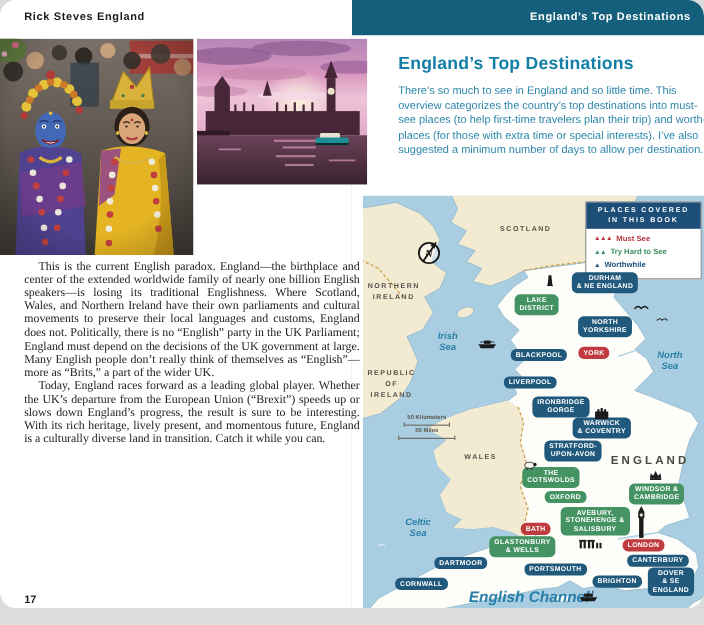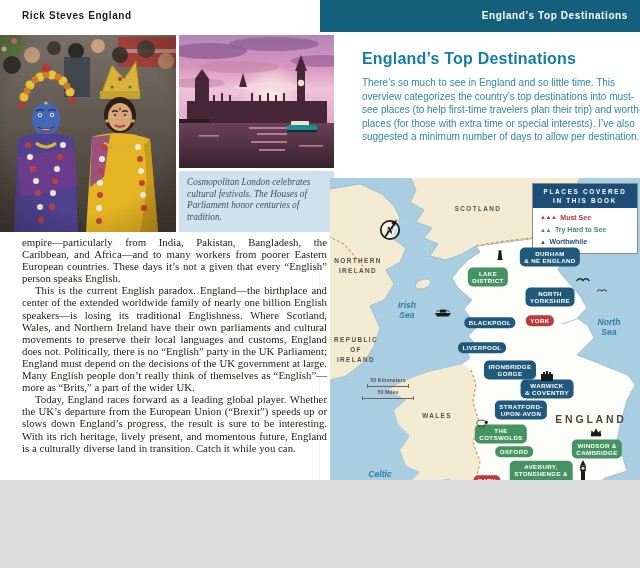--- a/index.html
+++ b/index.html
@@ -1,17 +1,17 @@
 <!DOCTYPE html>
 <html><head>
 <meta charset="utf-8">
 <style>
   html,body{margin:0;padding:0;background:#dcdcdc;}
-  #page{position:relative;width:640px;height:480px;background:#ffffff;overflow:hidden;
-        font-family:"Liberation Sans",sans-serif;}
+  #page{position:relative;width:640px;height:553px;background:#ffffff;overflow:hidden;
+        font-family:"Liberation Sans",sans-serif;border-radius:15px;}
   
   .hdr-left{position:absolute;left:0;top:0;width:320px;height:32px;background:#fff;}
   .hdr-left span{position:absolute;left:22px;top:10px;font:bold 10px/12px "Liberation Sans",sans-serif;
         letter-spacing:.6px;color:#1b1b1b;}
   .hdr-right{position:absolute;left:320px;top:0;width:320px;height:32px;background:#14607c;}
   .hdr-right span{position:absolute;right:12px;top:10px;font:bold 10px/12px "Liberation Sans",sans-serif;
         letter-spacing:.6px;color:#fff;}
   .seam{position:absolute;left:319px;top:32px;width:1px;height:536px;background:rgba(0,0,0,.05);}
   
   .photo1{position:absolute;left:0px;top:35px;width:176px;height:197px;overflow:hidden;}
@@ -247,24 +247,22 @@
           <rect x="120" y="110" width="24" height="1.6"></rect>
       </g>
       <g>
         <rect x="112" y="86" width="18" height="5" rx="1" fill="#e8e2d4"></rect>
         <rect x="108" y="90" width="30" height="7" rx="2" fill="#1f8d96"></rect>
         <rect x="108" y="95" width="30" height="2" fill="#102c2e"></rect>
       </g>
     </svg>
   </div>
 
-  <div class="caption">Cosmopolitan London celebrates cultural festivals. The Houses of Parliament honor centuries of tradition.</div>
 
   <div class="bodytext">
-    <p>empire—particularly from India, Pakistan, Bangladesh, the Caribbean, and Africa—and to many workers from poorer Eastern European countries. These days it’s not a given that every “English” person speaks English.</p>
     <p class="ind">This is the current English paradox. England—the birthplace and center of the extended worldwide family of nearly one billion English speakers—is losing its traditional Englishness. Where Scotland, Wales, and Northern Ireland have their own parliaments and cultural movements to preserve their local languages and customs, England does not. Politically, there is no “English” party in the UK Parliament; England must depend on the decisions of the UK government at large. Many English people don’t really think of themselves as “English”—more as “Brits,” a part of the wider UK.</p>
     <p class="ind">Today, England races forward as a leading global player. Whether the UK’s departure from the European Union (“Brexit”) speeds up or slows down England’s progress, the result is sure to be interesting. With its rich heritage, lively present, and momentous future, England is a culturally diverse land in transition. Catch it while you can.</p>
   </div>
   <div class="pagenum">17</div>
 
   <div class="r-heading">England’s Top Destinations</div>
   <div class="r-intro">There’s so much to see in England and so little time. This overview categorizes the country’s top destinations into must-see places (to help first-time travelers plan their trip) and worth-it places (for those with extra time or special interests). I’ve also suggested a minimum number of days to allow per destination.</div>
 
   <div id="map">
     <svg class="base" width="310" height="390" viewBox="0 0 310 390">

